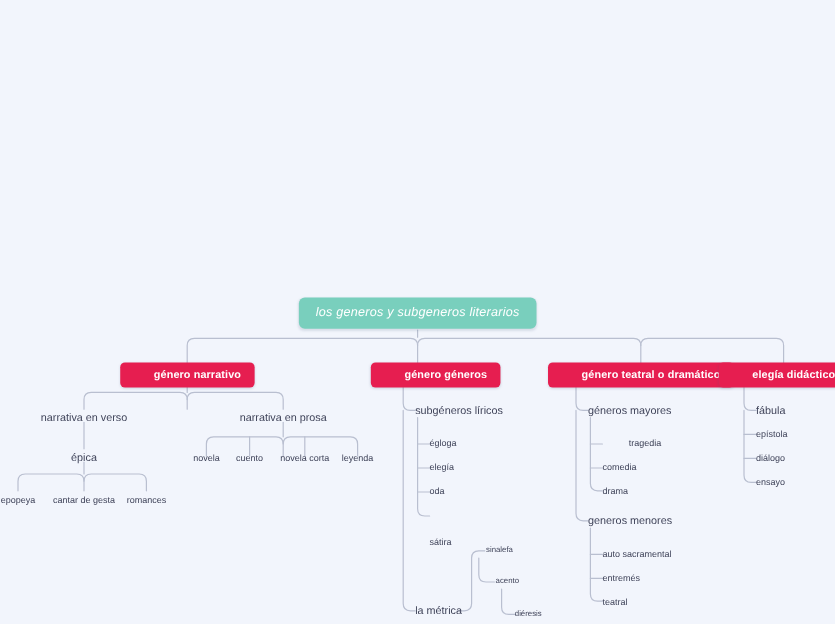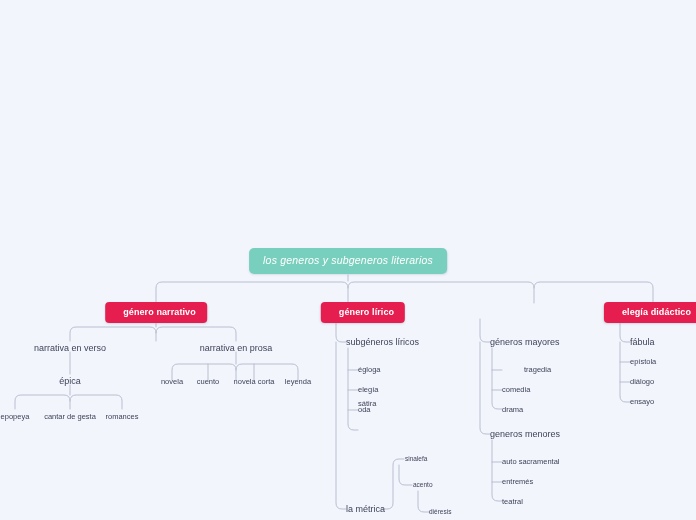--- a/index.html
+++ b/index.html
@@ -45,21 +45,21 @@
     box-shadow: 0 1px 2px rgba(80,100,130,0.16);
   }
   
   .node.branch {
     background: #e6doe0;
     background: #e61e50;
     color: #ffffff;
     font-size: 9px;
     font-weight: bold;
     letter-spacing: 0.1px;
-    padding: 6px 11px 6px 18px;
+    padding: 6px 11px 6px 28px;
     border-radius: 4px;
     line-height: 1;
     box-shadow: 0 1px 2px rgba(80,100,130,0.18);
   }
   
   .node.leaf {
     color: #3f4359;
     line-height: 1;
   }
   .node.leaf.lvl3 {
@@ -136,23 +136,26 @@
 
   <div class="node root center" style="left:348px; top:248px;">
     <span>los generos y subgeneros literarios</span>
   </div>
 
   <div class="node branch center" style="left:156px; top:302px;">
     <span>género narrativo</span>
   </div>
 
   <div class="node branch center" style="left:363px; top:302px;">
-    <span>género lírico</span>
-  </div>
-
+    <span>género géneros</span>
+  </div>
+
+  <div class="node branch center" style="left:534px; top:302px;">
+    <span>género teatral o dramático</span>
+  </div>
 
   <div class="node branch center" style="left:653px; top:302px;">
     <span>elegía didáctico</span>
   </div>
 
   <div class="node leaf lvl3 center" style="left:70px; top:344px;">
     <span>narrativa en verso</span>
   </div>
 
   <div class="node leaf lvl3 center" style="left:236px; top:344px;">
@@ -200,21 +203,21 @@
   </div>
 
   <div class="node leaf lvl4" style="left:358px; top:386px;">
     <span>elegía</span>
   </div>
 
   <div class="node leaf lvl4" style="left:358px; top:406px;">
     <span>oda</span>
   </div>
 
-  <div class="node leaf lvl4" style="left:358px; top:400px;">
+  <div class="node leaf lvl4" style="left:358px; top:448px;">
     <span>sátira</span>
   </div>
 
   <div class="node leaf lvl3" style="left:346px; top:505px;">
     <span>la métrica</span>
   </div>
 
   <div class="node leaf lvl5" style="left:405px; top:456px;">
     <span>sinalefa</span>
   </div>

